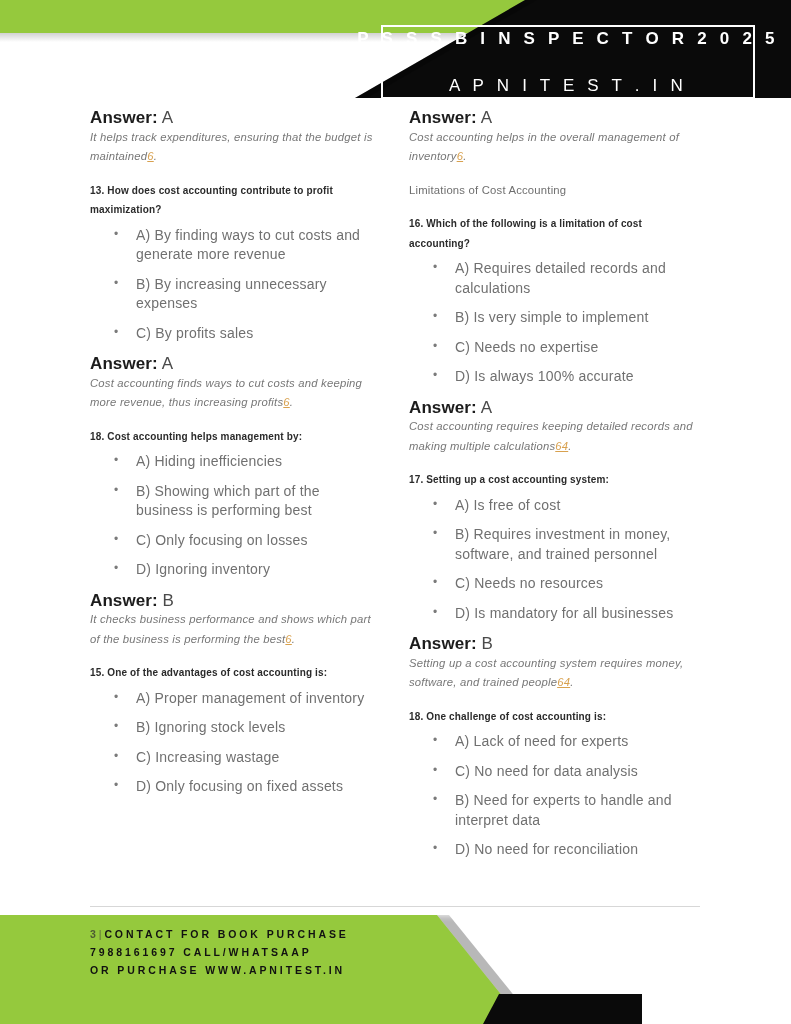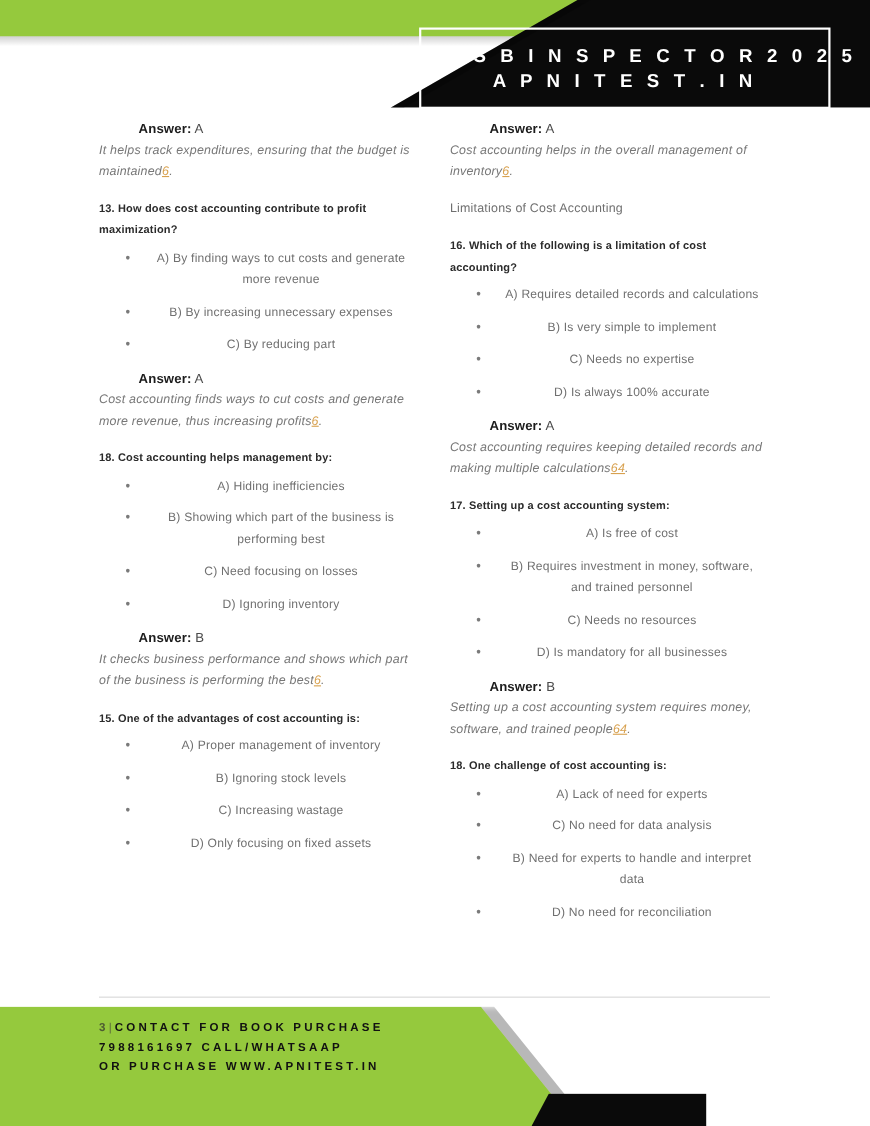--- a/index.html
+++ b/index.html
@@ -28,28 +28,28 @@
   }
   .hdr-black-shadow {
     position:absolute; top:0; left:0; width:791px; height:106px;
     clip-path: polygon(525px 0, 537px 0, 367px 98px, 355px 98px);
     background:rgba(0,0,0,0.25);
     filter: blur(3px);
   }
   .hdr-box {
     position:absolute; top:25px; left:381px; width:374px; height:74px;
     border:2px solid #ffffff;
-    display:flex; flex-direction:column; align-items:center; justify-content:center;
+    display:flex; flex-direction:column; align-items:center; justify-content:space-between;
   }
   .hdr-line1 {
     color:#ffffff; font-size:17px; font-weight:bold; letter-spacing:4.2px;
     line-height:23px; white-space:nowrap;
   }
   .hdr-line2 {
-    color:#ffffff; font-size:17px; font-weight:bold; letter-spacing:4.2px;
+    color:#ffffff; font-size:17px; font-weight:normal; letter-spacing:4.2px;
     line-height:23px; white-space:nowrap;
   }
 
   
   .page-body {
     position:absolute; top:108px; left:0; width:791px; height:790px;
     padding:0 72px 0 90px;
   }
   .cols { display:flex; gap:34px; }
   .col { width:285px; }
@@ -60,31 +60,31 @@
     line-height:19.5px; letter-spacing:0.15px;
     margin-top:14px; margin-bottom:3px;
   }
   .plain-head {
     font-size:11.3px; color:#6f6f6f; line-height:19.5px;
     letter-spacing:0.2px; margin-top:14px;
   }
   ul.opts { list-style:none; margin:6px 0 6px 0; padding:0; }
   ul.opts li {
     position:relative; padding-left:46px;
-    font-size:11px; color:#707070; line-height:19.5px;
-    letter-spacing:0.2px; margin-bottom:10px;text-align:center;
+    font-size:14px; color:#707070; line-height:19.5px;
+    letter-spacing:0.2px; margin-bottom:10px;
   }
   ul.opts li:last-child { margin-bottom:0; }
   ul.opts li::before {
     content:"\2022"; position:absolute; left:24px; top:-1px;
     color:#7a7a7a; font-size:12px;
   }
   .ans-line {
-    font-size:12px; color:#4a4a4a; line-height:19.5px;
-    margin-top:11px; letter-spacing:0.1px;margin-left:36px;
+    font-size:17px; color:#4a4a4a; line-height:19.5px;
+    margin-top:11px; letter-spacing:0.1px;
   }
   .ans-line .lbl { font-weight:bold; color:#1c1c1c; }
   .ans-expl {
     font-size:11.3px; color:#777777; font-style:italic;
     line-height:19.5px; letter-spacing:0.2px;
   }
   .cite { color:#d8a14f; text-decoration:underline; font-style:italic; }
 
   
   .foot-rule {
@@ -138,33 +138,33 @@
       <div class="ans-line" style="margin-top:0;">
         <span class="lbl">Answer:</span>
         <span>A</span>
       </div>
       <div class="ans-expl"><span>It helps track expenditures, ensuring that the budget is maintained</span><span class="cite">6</span><span>.</span></div>
 
       <div class="q-head">13. How does cost accounting contribute to profit maximization?</div>
       <ul class="opts">
         <li>A) By finding ways to cut costs and generate more revenue</li>
         <li>B) By increasing unnecessary expenses</li>
-        <li>C) By reducing part</li>
-      </ul>
-      <div class="ans-line">
-        <span class="lbl">Answer:</span>
-        <span>A</span>
-      </div>
-      <div class="ans-expl"><span>Cost accounting finds ways to cut costs and generate more revenue, thus increasing profits</span><span class="cite">6</span><span>.</span></div>
+        <li>C) By profits sales</li>
+      </ul>
+      <div class="ans-line">
+        <span class="lbl">Answer:</span>
+        <span>A</span>
+      </div>
+      <div class="ans-expl"><span>Cost accounting finds ways to cut costs and keeping more revenue, thus increasing profits</span><span class="cite">6</span><span>.</span></div>
 
       <div class="q-head">18. Cost accounting helps management by:</div>
       <ul class="opts">
         <li>A) Hiding inefficiencies</li>
         <li>B) Showing which part of the business is performing best</li>
-        <li>C) Need focusing on losses</li>
+        <li>C) Only focusing on losses</li>
         <li>D) Ignoring inventory</li>
       </ul>
       <div class="ans-line">
         <span class="lbl">Answer:</span>
         <span>B</span>
       </div>
       <div class="ans-expl"><span>It checks business performance and shows which part of the business is performing the best</span><span class="cite">6</span><span>.</span></div>
 
       <div class="q-head">15. One of the advantages of cost accounting is:</div>
       <ul class="opts">

